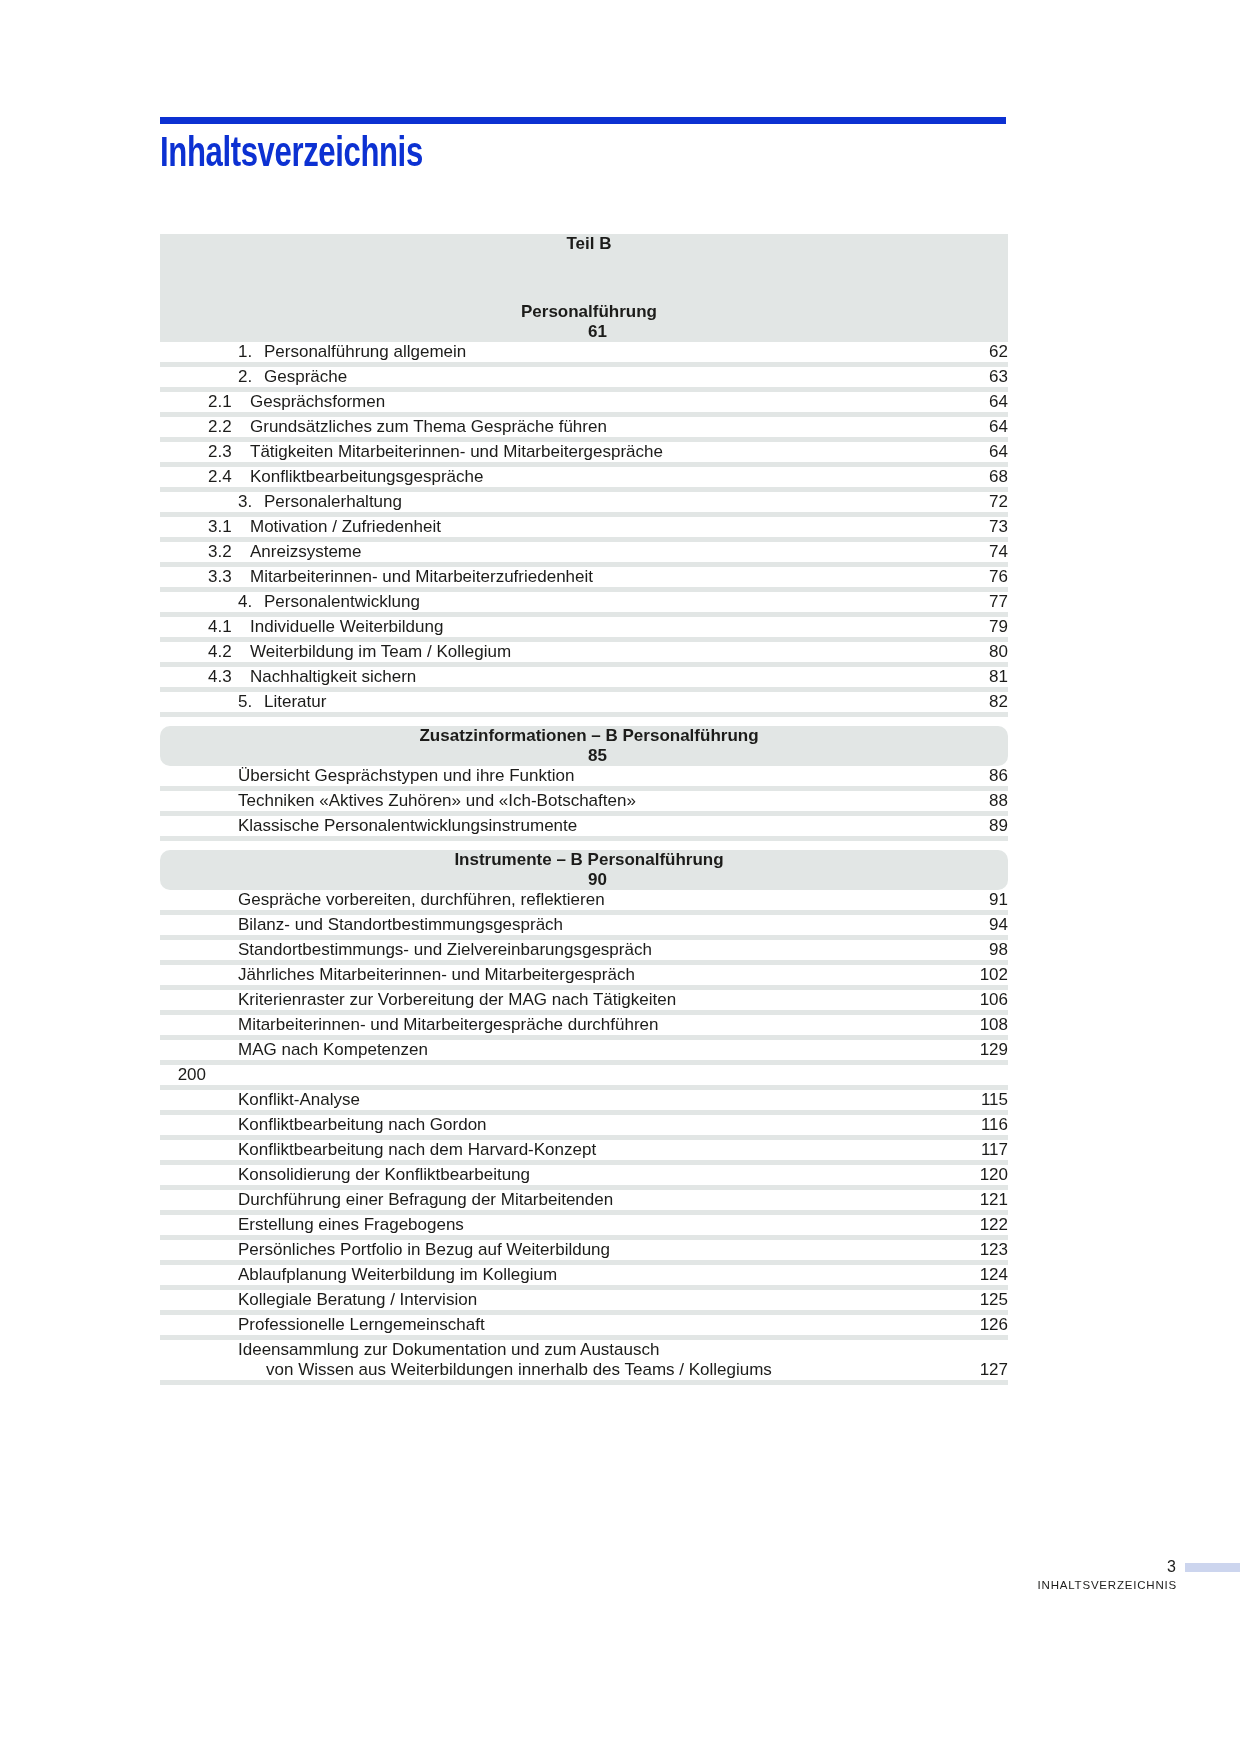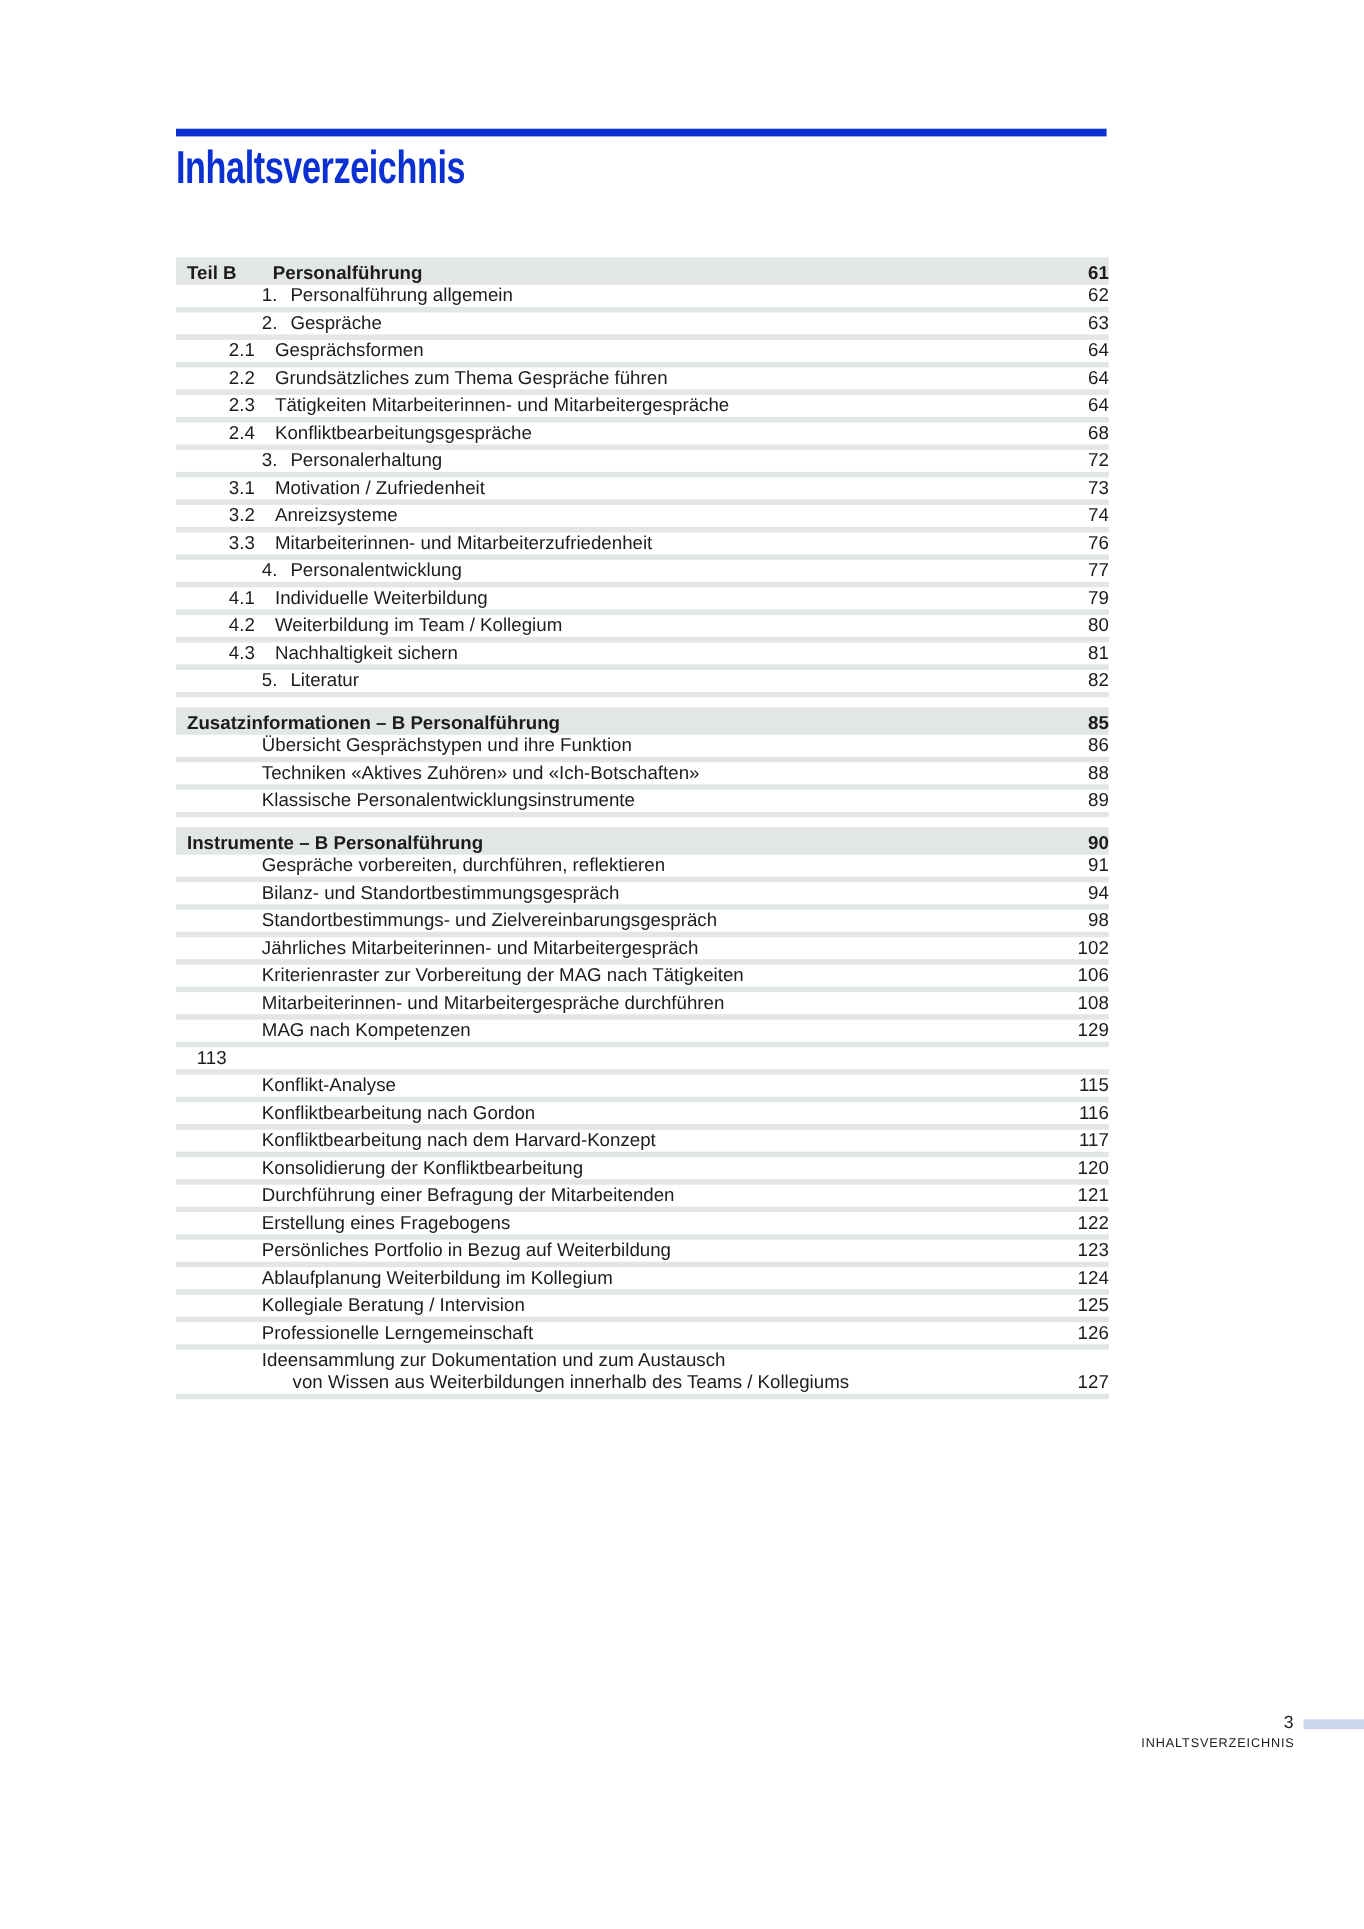--- a/index.html
+++ b/index.html
@@ -31,24 +31,25 @@
     position:absolute;left:160px;top:234px;width:848px;
     font-size:17px;line-height:20px;
   }
   .row{display:flex;align-items:flex-end;}
   .row .pg{
     flex:0 0 auto;min-width:46px;text-align:right;
     white-space:nowrap;
   }
   .row.header{
     background:var(--band);
-    min-height:25px;align-items:flex-end;
+    min-height:25px;align-items:center;
     font-weight:bold;
-  }
-  .row.header.gap{margin-top:9px;}
+    flex-direction:column;
+  }
+  .row.header.gap{margin-top:9px;border-radius:10px;}
   .row.header .h-label{flex:0 0 68px;margin-left:10px;}
   .row.header .h-title{flex:1;margin-left:10px;white-space:nowrap;}
   .row.header.no-label .h-title{margin-left:10px;}
   .row.item{
     border-bottom:5px solid var(--sep);
     min-height:25px;
   }
   .row.item .txt{flex:1;padding-bottom:0;}
   .row.item .line{min-height:20px;}
   .row.item .line.l2{padding-left:28px;}
@@ -246,21 +247,21 @@
       </span>
       <span class="pg">108</span>
     </div>
     <div class="row item lvl0">
       <span class="txt">
         <div class="line">MAG nach Kompetenzen</div>
       </span>
       <span class="pg">129</span>
     </div>
     <div class="row item lvl0">
-      <span class="pg">113</span>
+      <span class="pg">200</span>
     </div>
     <div class="row item lvl0">
       <span class="txt">
         <div class="line">Konflikt-Analyse</div>
       </span>
       <span class="pg">115</span>
     </div>
     <div class="row item lvl0">
       <span class="txt">
         <div class="line">Konfliktbearbeitung nach Gordon</div>

